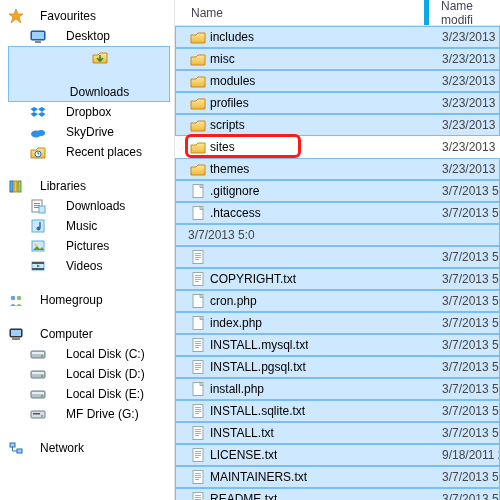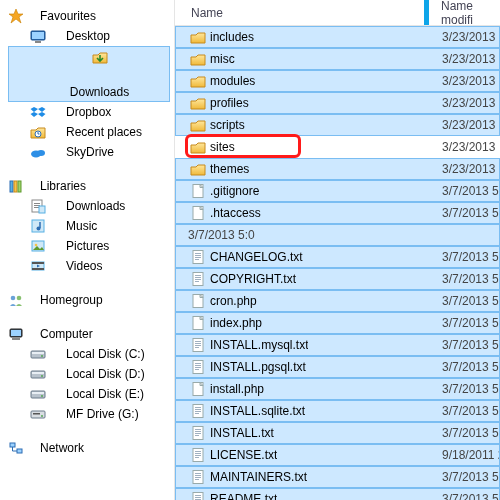--- a/index.html
+++ b/index.html
@@ -226,29 +226,29 @@
           <span>Downloads</span>
         </div>
         <div class="nav-item">
           <svg class="ico" viewBox="0 0 16 16">
             <use href="#i-dropbox"></use>
           </svg>
           <span>Dropbox</span>
         </div>
         <div class="nav-item">
           <svg class="ico" viewBox="0 0 16 16">
+            <use href="#i-skydrive"></use>
+          </svg>
+          <span>SkyDrive</span>
+        </div>
+        <div class="nav-item">
+          <svg class="ico" viewBox="0 0 16 16">
             <use href="#i-recent"></use>
           </svg>
           <span>Recent places</span>
-        </div>
-        <div class="nav-item">
-          <svg class="ico" viewBox="0 0 16 16">
-            <use href="#i-skydrive"></use>
-          </svg>
-          <span>SkyDrive</span>
         </div>
       </div>
       <div class="nav-group">
         <div class="nav-header">
           <svg class="ico" viewBox="0 0 16 16">
             <use href="#i-libraries"></use>
           </svg>
           <span>Libraries</span>
         </div>
         <div class="nav-item">
@@ -414,21 +414,20 @@
           <div class="cell-date">3/7/2013 5:0</div>
         </div>
         <div class="row sel">
           <div class="cell-date">3/7/2013 5:0</div>
         </div>
         <div class="row sel">
           <div class="cell-name">
             <svg class="ico" viewBox="0 0 16 16">
               <use href="#i-text"></use>
             </svg>
-            <span class="fname">CHANGELOG.txt</span>
           </div>
           <div class="cell-date">3/7/2013 5:0</div>
         </div>
         <div class="row sel">
           <div class="cell-name">
             <svg class="ico" viewBox="0 0 16 16">
               <use href="#i-text"></use>
             </svg>
             <span class="fname">COPYRIGHT.txt</span>
           </div>

